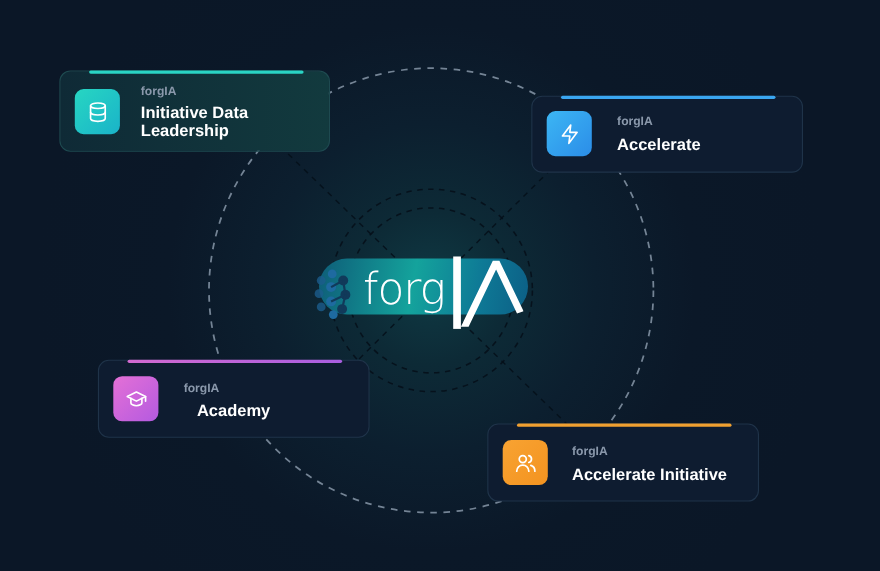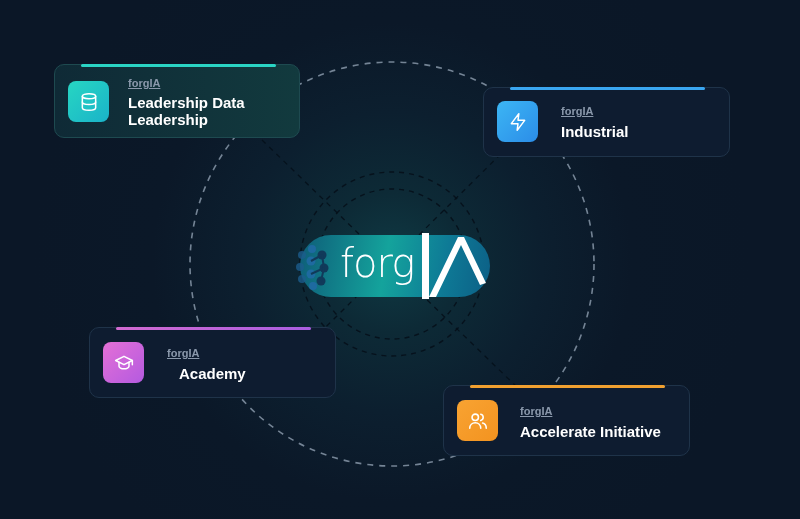--- a/index.html
+++ b/index.html
@@ -7,21 +7,21 @@
     width: 800px; height: 519px; overflow: hidden; position: relative;
     background: #0b1727;
     font-family: "Liberation Sans", "DejaVu Sans", sans-serif;
   }
   .stage {
     position: absolute; left: 0; top: 0; width: 800px; height: 519px;
     background: radial-gradient(circle at 392px 262px, #0f3a44 0px, #0d2a36 70px, #0c1f2f 150px, #0b1828 240px, #0b1727 360px);
   }
   svg.rings { position: absolute; left: 0; top: 0; }
   .logo {
-    position: absolute; left: 300px; top: 235px; width: 190px; height: 62px;
+    position: absolute; left: 290px; top: 235px; width: 190px; height: 51px;
     border-radius: 31px;
     background: linear-gradient(100deg, #0e5d78 0%, #14a39c 45%, #0e7a96 75%, #0c5f86 100%);
     overflow: visible;
   }
   .logo-dots { position: absolute; left: -6px; top: 6px; }
   .logo-text {
     position: absolute; left: 40px; top: 6px;
     font-family: "DejaVu Sans", sans-serif; font-weight: 200;
     font-size: 40px; color: #ffffff; letter-spacing: -1px; line-height: 44px;
   }
@@ -31,21 +31,21 @@
     background: #0e1c30; border: 1px solid #1f3349;
     box-sizing: border-box;
   }
   .card.teal { background: linear-gradient(90deg, #0f2a36 0%, #123a3e 100%); border-color: #1e4a50; }
   .card .bar { position: absolute; top: -1px; height: 3px; border-radius: 2px; }
   .card .icon {
     position: absolute; left: 13px; top: 14px; width: 41px; height: 41px; border-radius: 8px;
     display: flex; align-items: center; justify-content: center;
   }
   .card .kicker {
-    position: absolute; top: 13px; font-size: 11px; color: #8a98ab; font-weight: bold; text-decoration: underline;
+    position: absolute; top: 13px; font-size: 11px; color: #8a98ab; font-weight: bold;
   }
   .card .title {
     position: absolute; font-size: 15px; color: #ffffff; font-weight: bold; line-height: 17px;
   }
 </style>
 </head>
 <body>
 
 <div class="stage">
   <svg class="rings" width="800" height="519" viewBox="0 0 800 519">
@@ -86,33 +86,33 @@
   <div class="card teal" style="left:54px; top:64px; width:246px; height:74px;">
     <div class="bar" style="left:26px; width:195px; background:#2ad4c4;"></div>
     <div class="icon" style="top:16px; background:linear-gradient(135deg,#27d6c2,#1ab3c9);">
       <svg width="20" height="20" viewBox="0 0 24 24" fill="none" stroke="#ffffff" stroke-width="1.8" stroke-linecap="round">
         <ellipse cx="12" cy="5" rx="8" ry="3"></ellipse>
         <path d="M4 5 v14 c0 1.7 3.6 3 8 3 s8 -1.3 8 -3 V5"></path>
         <path d="M4 12 c0 1.7 3.6 3 8 3 s8 -1.3 8 -3"></path>
       </svg>
     </div>
     <span class="kicker" style="left:73px; top:12px;">forgIA</span>
-    <span class="title" style="left:73px; top:29px;">Leadership Data</span>
+    <span class="title" style="left:73px; top:29px;">Initiative Data</span>
     <span class="title" style="left:73px; top:46px;">Leadership</span>
   </div>
 
   <div class="card" style="left:483px; top:87px; width:247px; height:70px;">
     <div class="bar" style="left:26px; width:195px; background:#3aa6f0;"></div>
     <div class="icon" style="left:13px; top:13px; background:linear-gradient(135deg,#3cb6f4,#2b8de8);">
       <svg width="20" height="20" viewBox="0 0 24 24" fill="none" stroke="#ffffff" stroke-width="1.8" stroke-linejoin="round">
         <path d="M13 2 L4 14 H12 L11 22 L20 10 H12 Z"></path>
       </svg>
     </div>
     <span class="kicker" style="left:77px; top:17px;">forgIA</span>
-    <span class="title" style="left:77px; top:35px;">Industrial</span>
+    <span class="title" style="left:77px; top:35px;">Accelerate</span>
   </div>
 
   <div class="card" style="left:89px; top:327px; width:247px; height:71px;">
     <div class="bar" style="left:26px; width:195px; background:linear-gradient(90deg,#d26ad0,#a95ee0);"></div>
     <div class="icon" style="left:13px; top:14px; background:linear-gradient(135deg,#e470d6,#b45ae0);">
       <svg width="20" height="20" viewBox="0 0 24 24" fill="none" stroke="#ffffff" stroke-width="1.8" stroke-linejoin="round" stroke-linecap="round">
         <path d="M2 9 L12 4 L22 9 L12 14 Z"></path>
         <path d="M6 11 v5 c0 1.5 2.7 3 6 3 s6 -1.5 6 -3 v-5"></path>
         <path d="M22 9 v5"></path>
       </svg>

